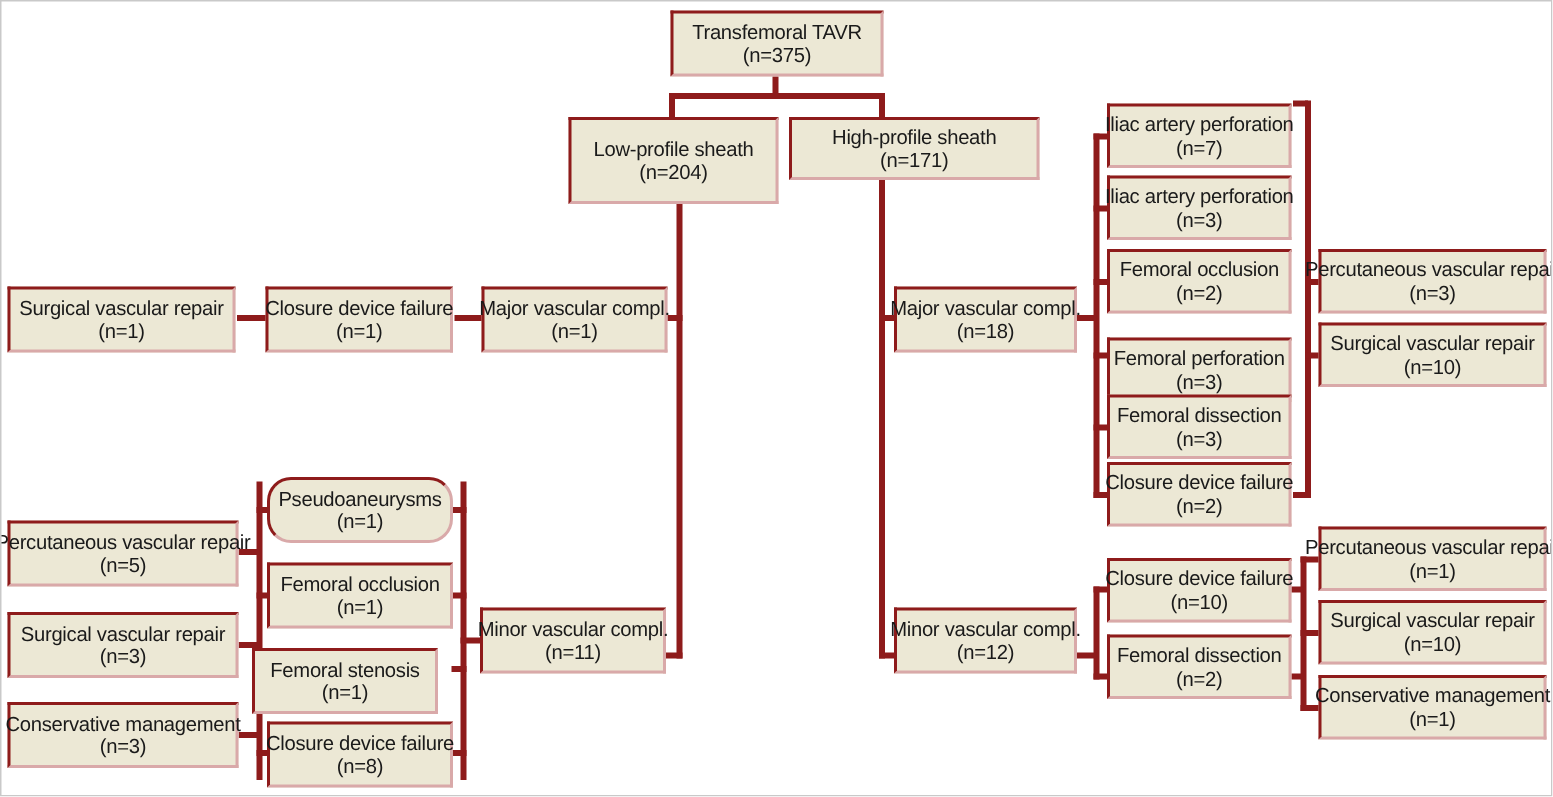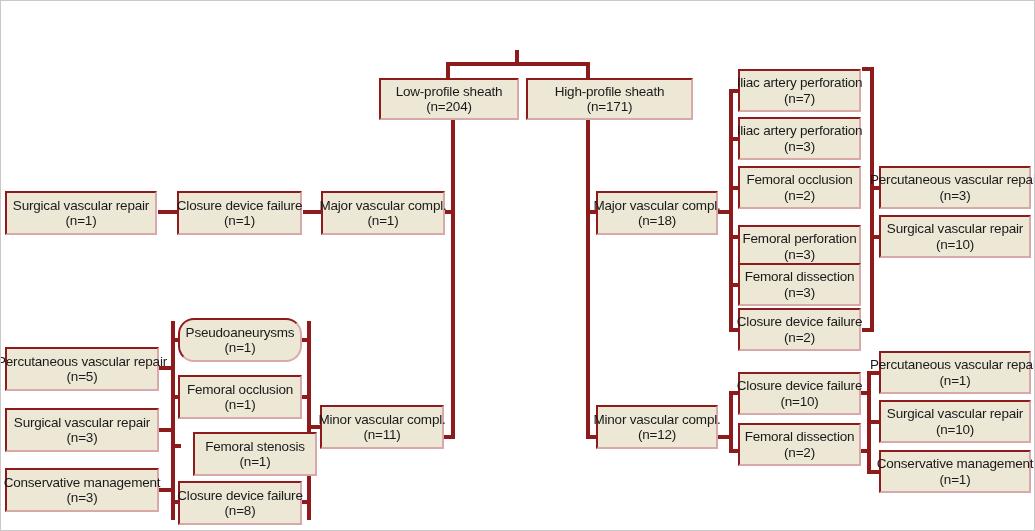--- a/index.html
+++ b/index.html
@@ -106,22 +106,26 @@
   <div class="conn" style="left:728px; top:390px; width:10px; height:4px;"></div>
   <div class="conn" style="left:728px; top:448px; width:10px; height:4px;"></div>
 
   <div class="conn" style="left:866px; top:370px; width:4px; height:103px;"></div>
   <div class="conn" style="left:858px; top:390px; width:10px; height:4px;"></div>
   <div class="conn" style="left:858px; top:448px; width:10px; height:4px;"></div>
   <div class="conn" style="left:866px; top:370px; width:13px; height:4px;"></div>
   <div class="conn" style="left:866px; top:419px; width:13px; height:4px;"></div>
   <div class="conn" style="left:866px; top:469px; width:13px; height:4px;"></div>
 
-
-  <div class="node" style="left:378px; top:77px; width:140px; height:42px;">
+  <div class="node" style="left:446px; top:6px; width:142px; height:44px;">
+    <span class="lbl">Transfemoral TAVR</span>
+    <span class="cnt">(n=375)</span>
+  </div>
+
+  <div class="node" style="left:378px; top:77px; width:140px; height:58px;">
     <span class="lbl">Low-profile sheath</span>
     <span class="cnt">(n=204)</span>
   </div>
 
   <div class="node" style="left:525px; top:77px; width:167px; height:42px;">
     <span class="lbl">High-profile sheath</span>
     <span class="cnt">(n=171)</span>
   </div>
 
   <div class="node" style="left:320px; top:190px; width:124px; height:44px;">
@@ -147,21 +151,21 @@
   <div class="node" style="left:177px; top:317px; width:124px; height:44px;border-radius:16px;">
     <span class="lbl">Pseudoaneurysms</span>
     <span class="cnt">(n=1)</span>
   </div>
 
   <div class="node" style="left:177px; top:374px; width:124px; height:44px;">
     <span class="lbl">Femoral occlusion</span>
     <span class="cnt">(n=1)</span>
   </div>
 
-  <div class="node" style="left:192px; top:431px; width:124px; height:44px;">
+  <div class="node" style="left:167px; top:431px; width:124px; height:44px;">
     <span class="lbl">Femoral stenosis</span>
     <span class="cnt">(n=1)</span>
   </div>
 
   <div class="node" style="left:177px; top:480px; width:124px; height:44px;">
     <span class="lbl">Closure device failure</span>
     <span class="cnt">(n=8)</span>
   </div>
 
   <div class="node" style="left:4px; top:346px; width:154px; height:44px;">

